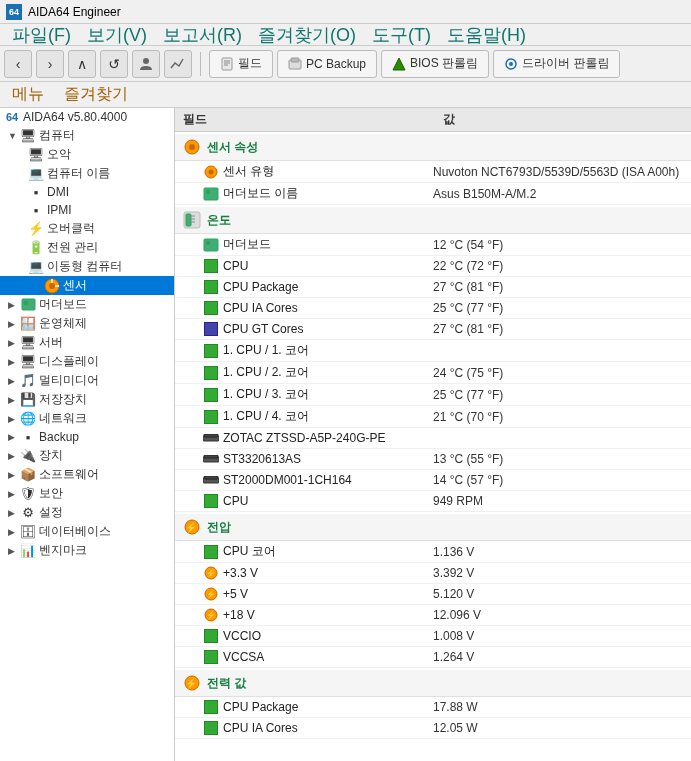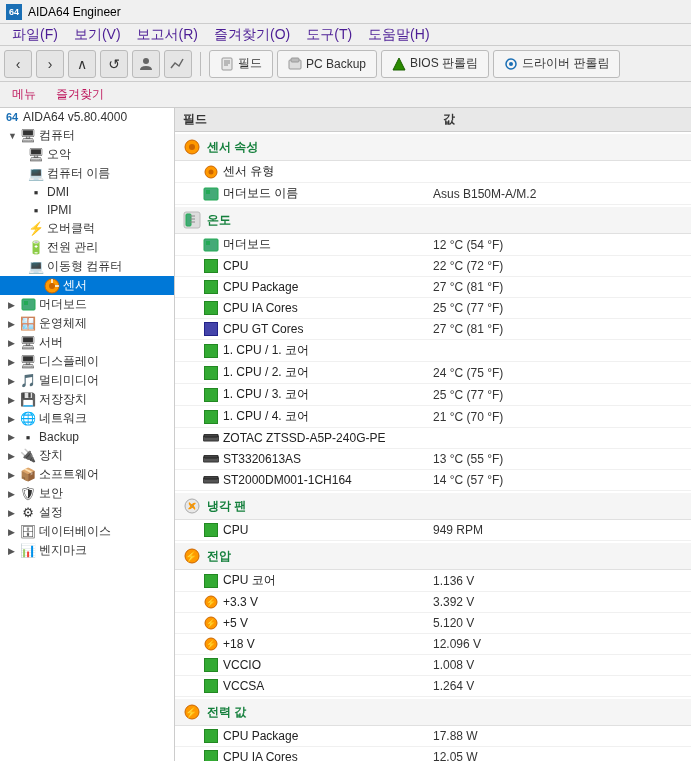--- a/index.html
+++ b/index.html
@@ -33,22 +33,22 @@
     .menu-bar {
       background: #f0f0f0;
       height: 22px;
       display: flex;
       align-items: center;
       padding: 0 4px;
       border-bottom: 1px solid #ccc;
     }
     .menu-item {
       padding: 2px 8px;
-      font-size: 14px;
-      color: #4c1d95;
+      font-size: 18px;
+      color: #0f766e;
       cursor: pointer;
     }
 
     
     .toolbar {
       background: #f0f0f0;
       height: 36px;
       display: flex;
       align-items: center;
       padding: 0 4px;
@@ -88,22 +88,22 @@
     .nav-tabs {
       background: #f0f0f0;
       height: 26px;
       display: flex;
       align-items: center;
       padding: 0 8px;
       border-bottom: 1px solid #ccc;
       gap: 12px;
     }
     .nav-tab {
-      font-size: 12px;
-      color: #be185d;
+      font-size: 16px;
+      color: #a16207;
       cursor: pointer;
       padding: 2px 4px;
     }
 
     
     .main-layout {
       display: flex;
       height: calc(761px - 24px - 22px - 36px - 26px);
       background: white;
     }
@@ -434,20 +434,21 @@
     <div class="data-row">
       <div class="field-col">
         <span class="field-icon">
           <svg width="16" height="16" viewBox="0 0 16 16">
               <circle cx="8" cy="8" r="6" fill="#f90" stroke="#c60"></circle>
               <circle cx="8" cy="8" r="2.5" fill="#c60"></circle>
             </svg>
         </span>
         <span>센서 유형</span>
       </div>
+      <div class="value-col">Nuvoton NCT6793D/5539D/5563D  (ISA A00h)</div>
     </div>
     <div class="data-row">
       <div class="field-col">
         <span class="field-icon">
           <svg width="16" height="14" viewBox="0 0 16 14">
               <rect x="1" y="1" width="14" height="12" rx="1" fill="#4a7" stroke="#2a5"></rect>
               <rect x="3" y="3" width="4" height="4" fill="#2a5"></rect>
             </svg>
         </span>
         <span>머더보드 이름</span>
@@ -580,33 +581,20 @@
           <svg width="16" height="8" viewBox="0 0 16 8">
               <rect x="0" y="2" width="16" height="5" rx="1" fill="#555" stroke="#333"></rect>
               <rect x="1" y="0" width="14" height="3" rx="1" fill="#444" stroke="#222"></rect>
             </svg>
         </span>
         <span>ST2000DM001-1CH164</span>
       </div>
       <div class="value-col">14 °C  (57 °F)</div>
     </div>
 
-    <div class="section-header">
-      <span class="section-icon">
-        <svg width="18" height="18" viewBox="0 0 18 18">
-            <circle cx="9" cy="9" r="7" fill="#e8e8e8" stroke="#aaa"></circle>
-            <circle cx="9" cy="9" r="2" fill="#888"></circle>
-            <path d="M9,7 Q11,5 13,6 Q11,9 9,9Z" fill="#f90"></path>
-            <path d="M11,9 Q13,11 12,13 Q9,11 9,9Z" fill="#f90"></path>
-            <path d="M9,11 Q7,13 5,12 Q7,9 9,9Z" fill="#f90"></path>
-            <path d="M7,9 Q5,7 6,5 Q9,7 9,9Z" fill="#f90"></path>
-          </svg>
-      </span>
-      <span>냉각 팬</span>
-    </div>
     <div class="data-row">
       <div class="field-col">
         <span class="field-icon">
             <span class="sq-green"></span>
           </span>
         <span>CPU</span>
       </div>
       <div class="value-col">949 RPM</div>
     </div>
 

